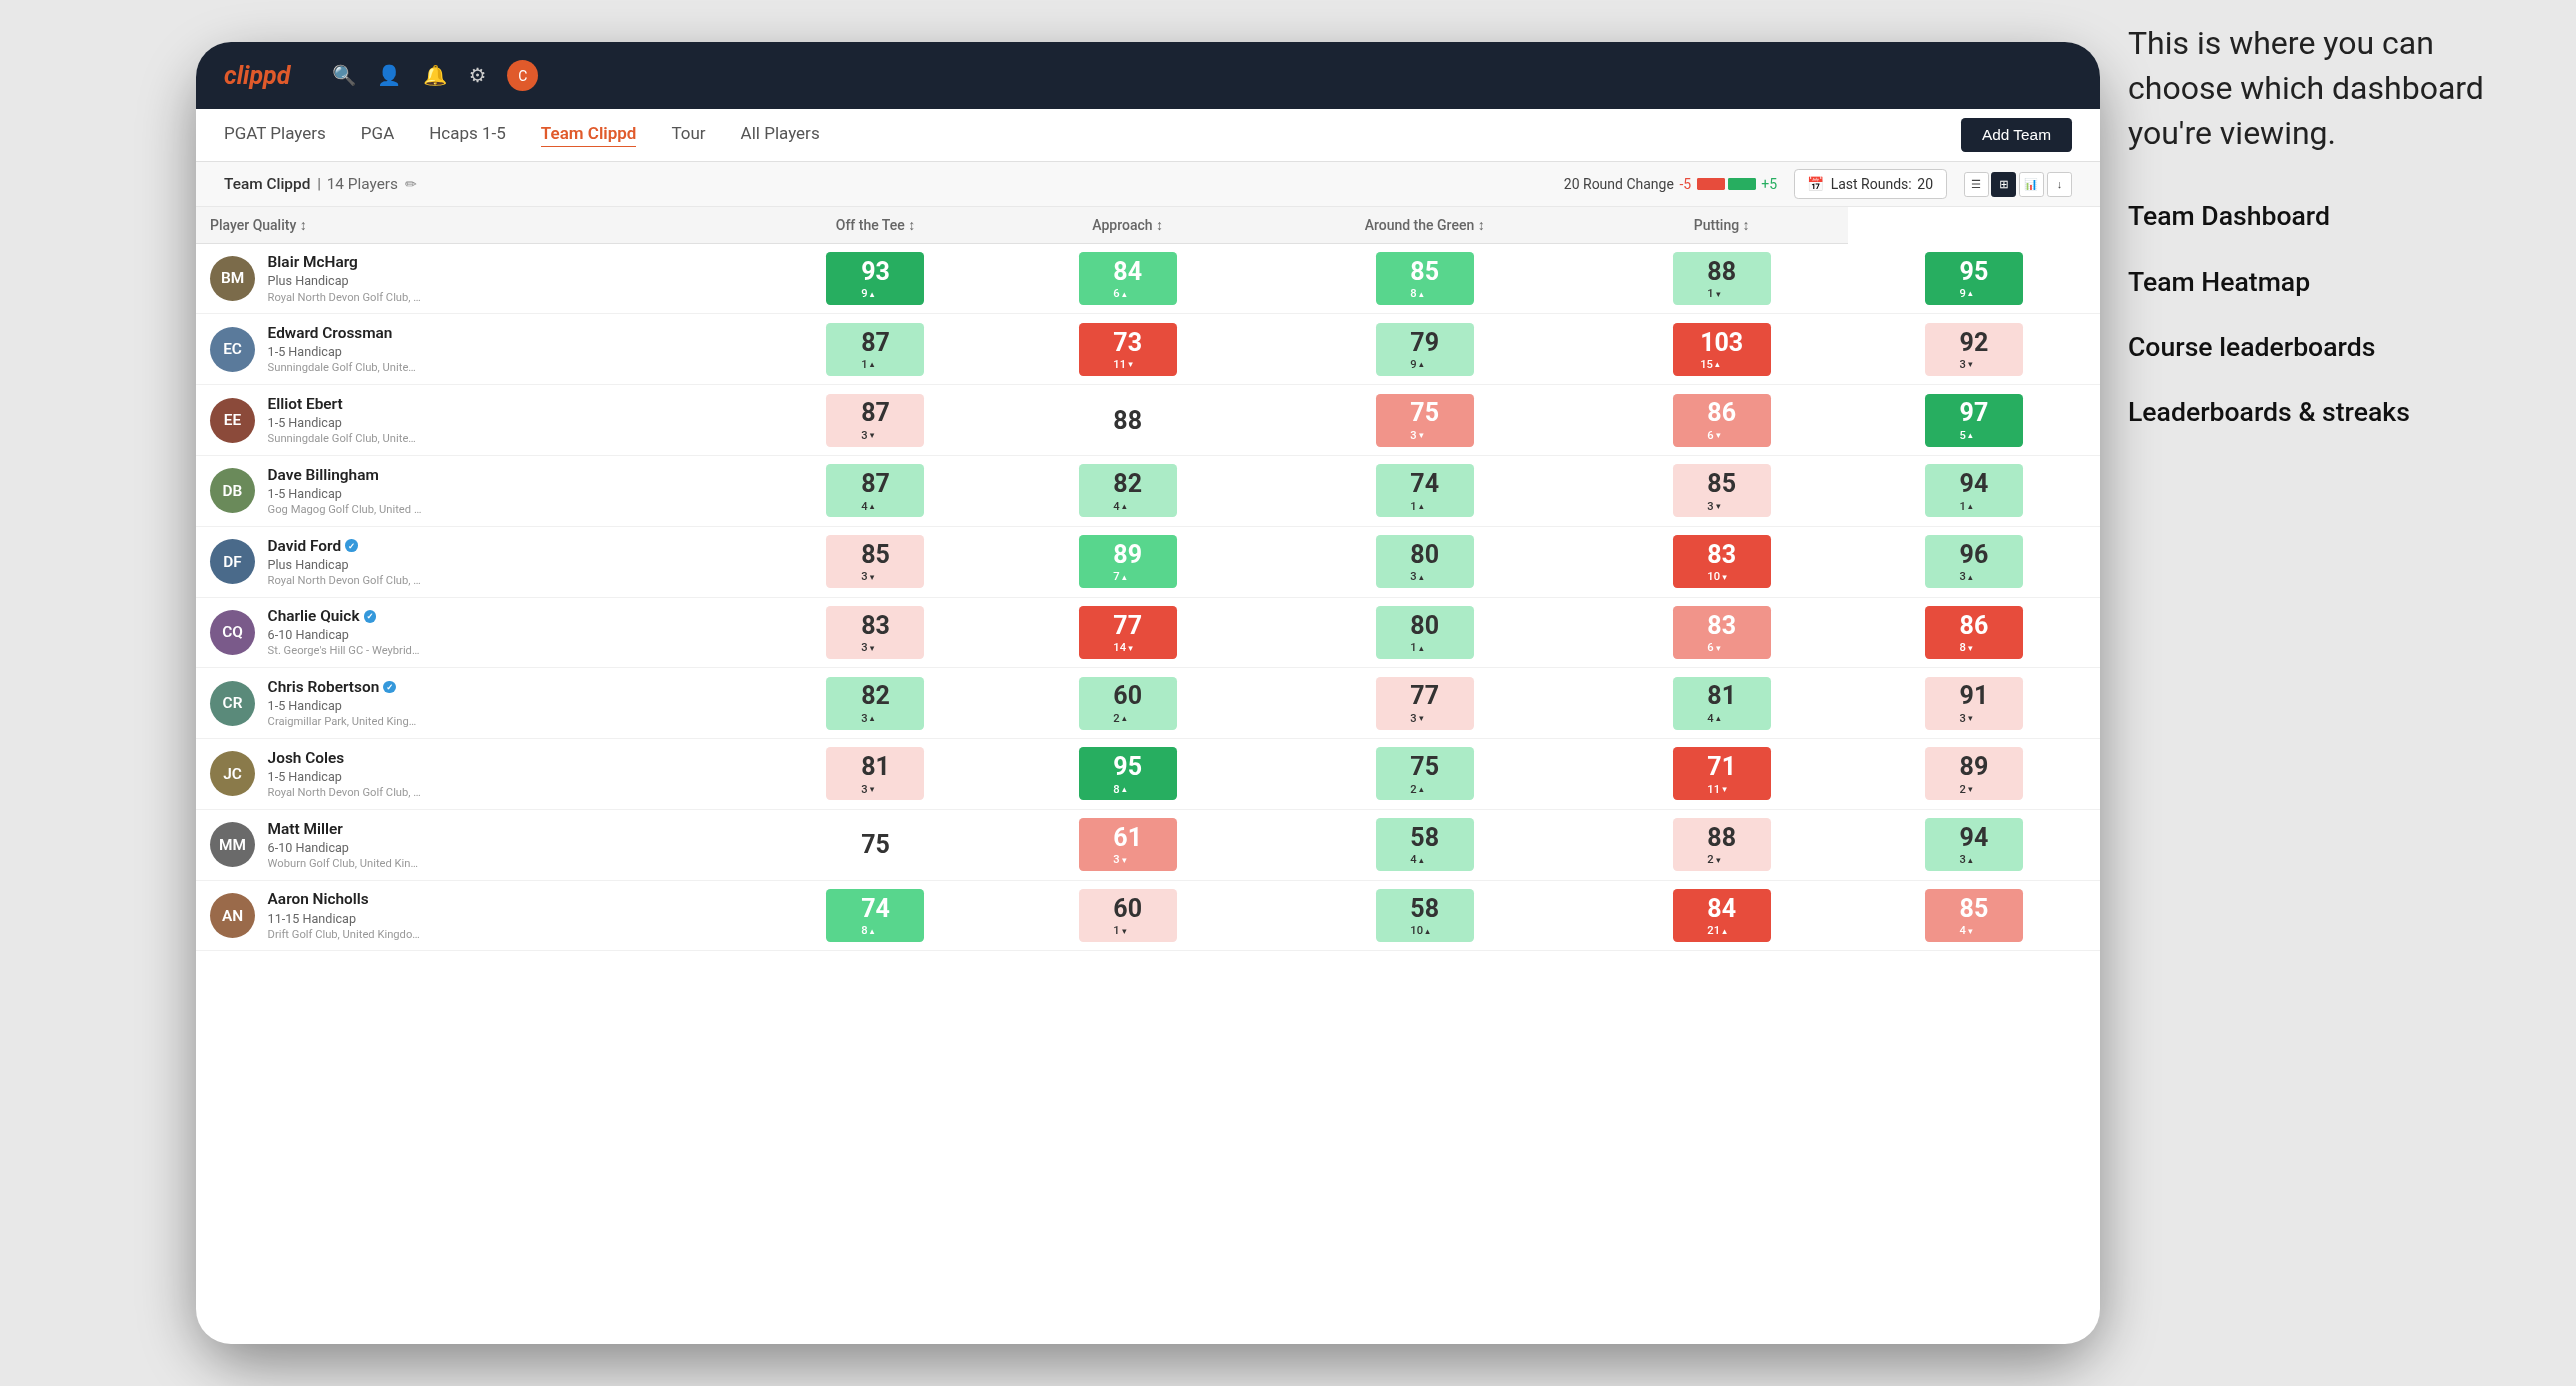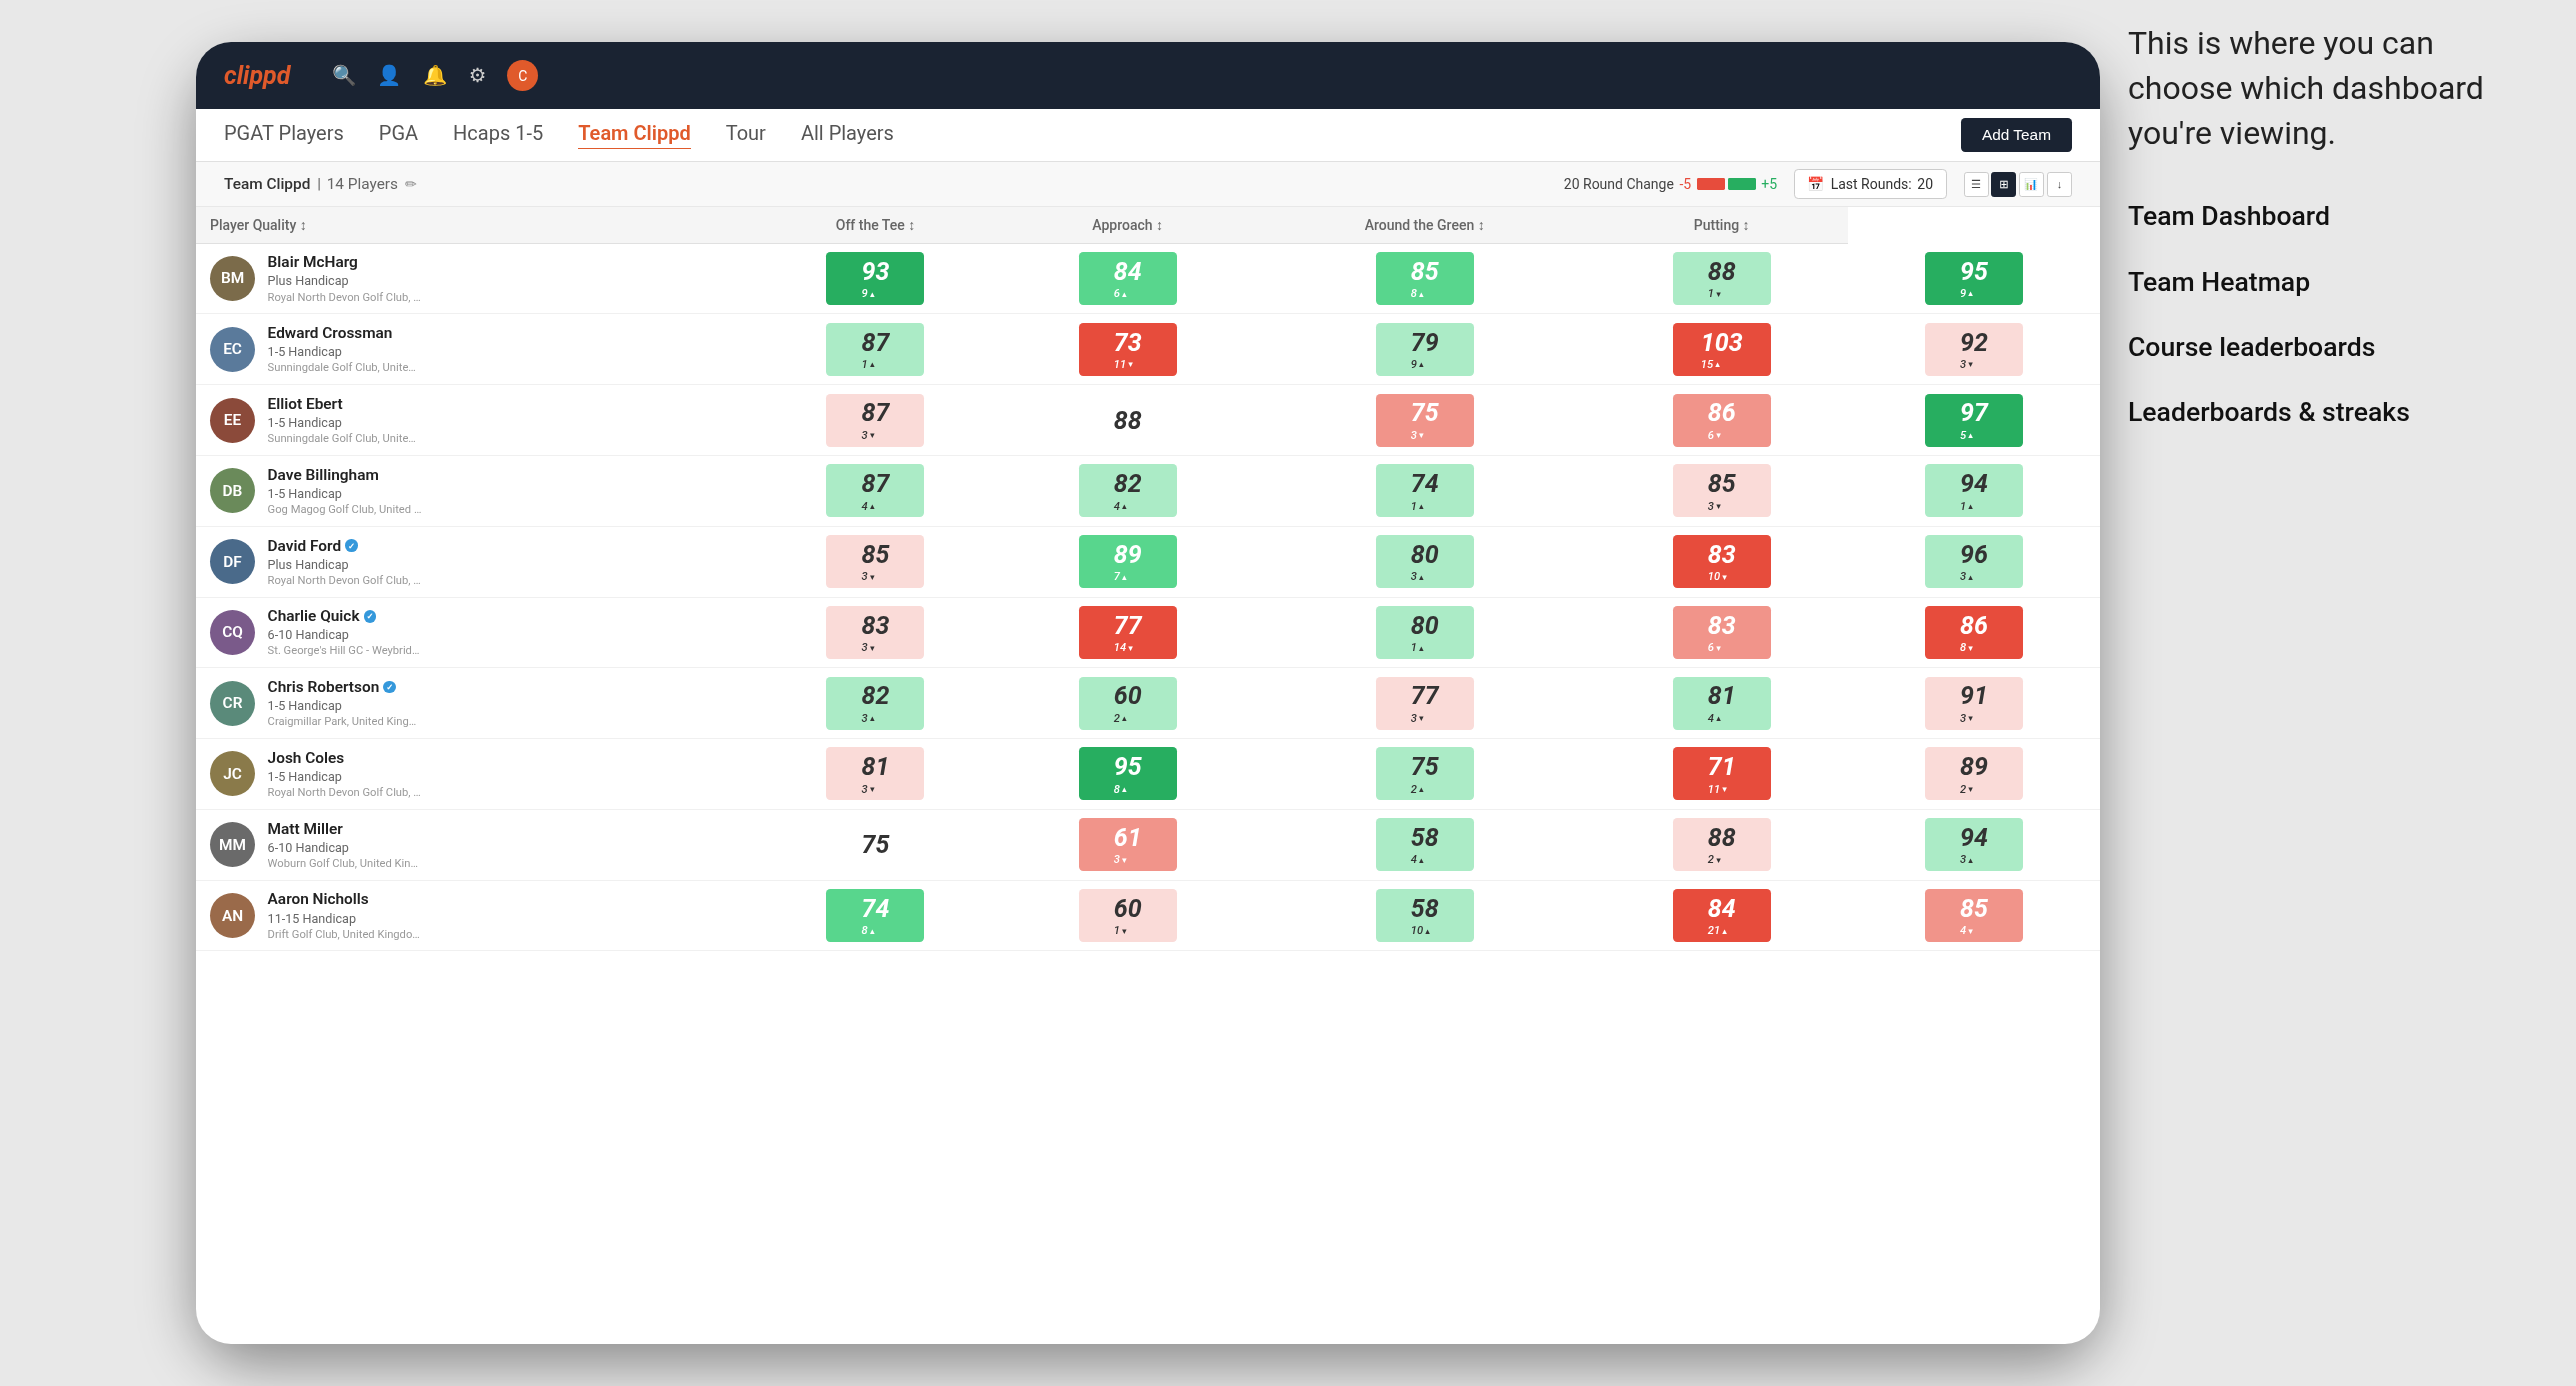--- a/index.html
+++ b/index.html
@@ -119,21 +119,21 @@
       align-items: center;
       padding: 0 28px;
       flex-shrink: 0;
     }
     .sub-nav-links {
       display: flex;
       gap: 35px;
       flex: 1;
     }
     .sub-nav-link {
-      font-size: 20px;
+      font-size: 17px;
       color: #555;
       cursor: pointer;
       padding-bottom: 2.8px;
       border-bottom: 1.4px solid transparent;
     }
     .sub-nav-link.active {
       color: #e05a2b;
       border-bottom: 1.4px solid #e05a2b;
       font-weight: 600;
     }
@@ -349,21 +349,20 @@
       font-weight: 500;
       display: flex;
       align-items: center;
       gap: 0.7px;
       margin-top: 1.4px;
     }
     .stat-sub {
       display: flex;
       flex-direction: column;
       align-items: flex-start;
-      font-style: italic;
     }
 
     .arrow-up::after { content: '▲'; font-size: 7.7px; }
     .arrow-down::after { content: '▼'; font-size: 7.7px; }
   </style>
 </head>
 <body>
 
 <div class="annotation-area">
   <div class="annotation-text">This is where you can choose which dashboard you're viewing.</div>

